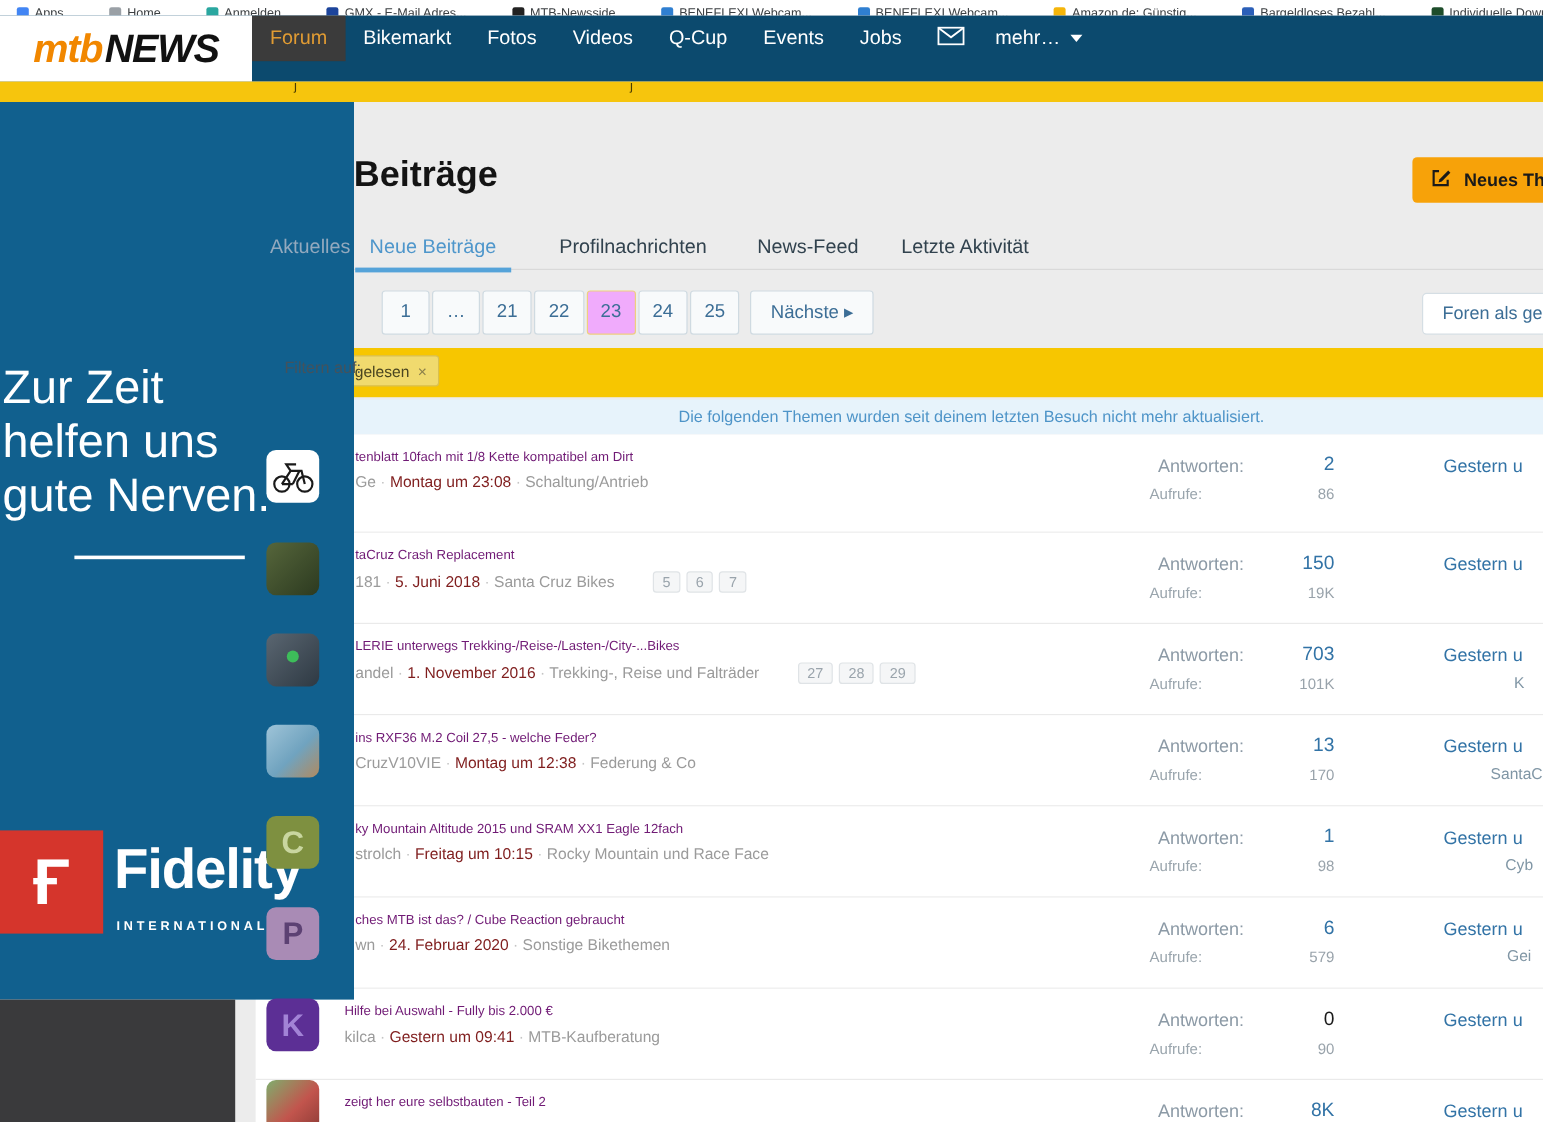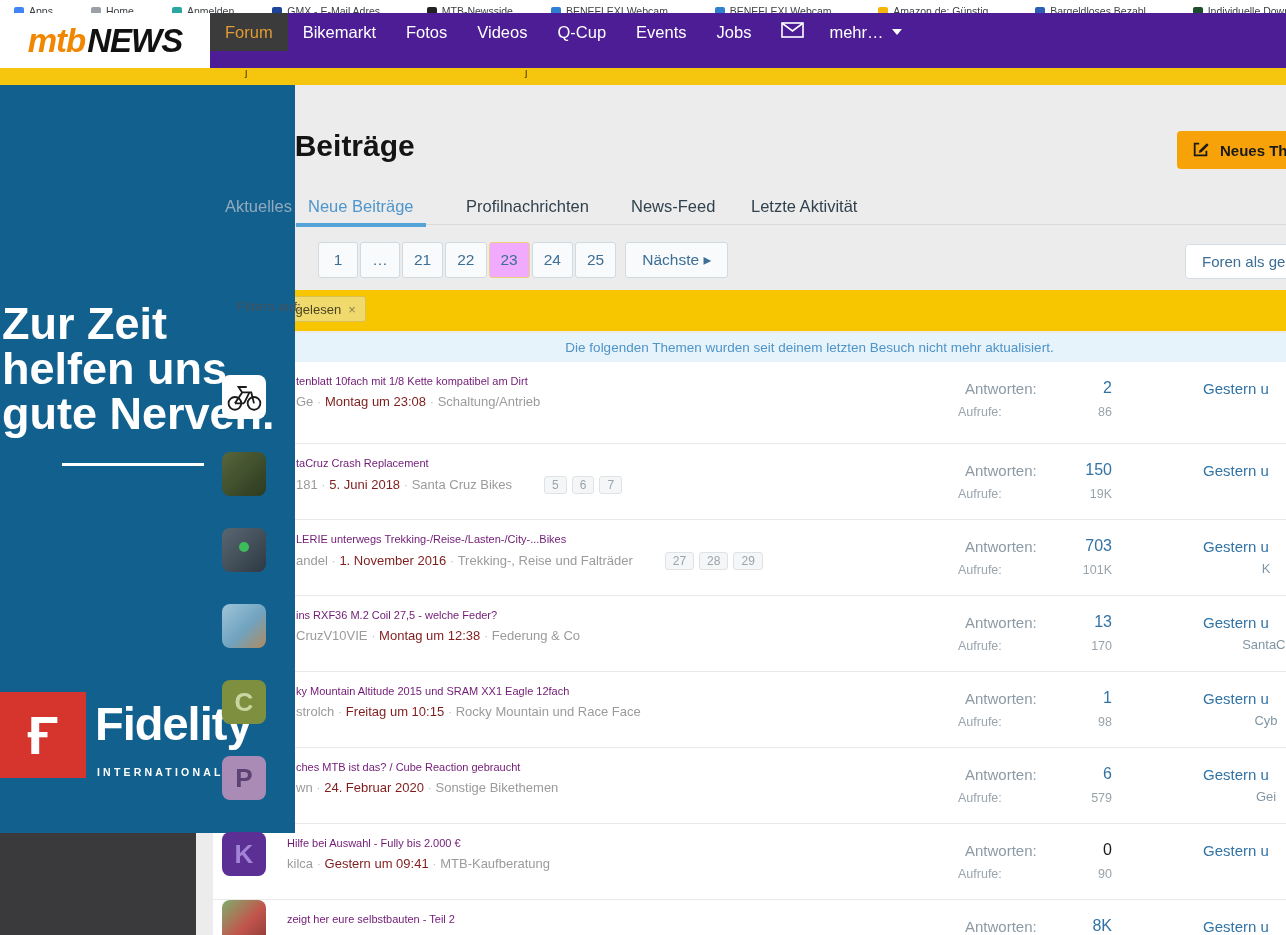--- a/index.html
+++ b/index.html
@@ -2,25 +2,25 @@
 <html><head>
 <meta charset="utf-8">
 <style>
   html{background:#fff}
   body{width:1286px;height:935px;position:relative;overflow:hidden;margin:0;
        background:#ECECEC;font-family:"Liberation Sans",sans-serif;}
 
   
   .bookmarks{position:absolute;top:0;left:0;right:0;height:13px;background:#fff;
     display:flex;gap:38px;padding-left:14px;align-items:flex-end;overflow:hidden;white-space:nowrap}
-  .bm{display:flex;align-items:flex-end;gap:5px;transform:translateY(4px);font-size:10.5px;color:#3c4043}
+  .bm{display:flex;align-items:center;gap:5px;transform:translateY(4px);font-size:10.5px;color:#3c4043}
   .bm-ic{width:10px;height:10px;border-radius:2px;flex:none}
 
   
-  .nav{position:absolute;top:13px;left:0;right:0;height:55px;background:#4c1d95}
+  .nav{position:absolute;top:13px;left:0;right:0;height:55px;background:#0c4a6e}
   .logo-box{position:absolute;left:0;top:0;width:210px;height:55px;background:#fff;
     display:flex;align-items:center;justify-content:center;font-style:italic;font-weight:bold;font-size:33px}
   .logo-mtb{color:#F18700;letter-spacing:-1px}
   .logo-news{color:#111;margin-left:2px;letter-spacing:-1px}
   .nav-items{position:absolute;left:210px;top:0;height:38px;display:flex;align-items:stretch;color:#fff;font-size:16.5px}
   .nav-dyn{display:flex;align-items:stretch}
   .nav-item{display:flex;align-items:center;padding:0 15px;cursor:pointer}
   .nav-item.active{background:#3B3B3B;color:#E09B33}
   .nav-mail{display:flex;align-items:center;padding:0 15px;cursor:pointer}
   .nav-more{display:flex;align-items:center;gap:9px;padding:0 10px;cursor:pointer}
@@ -86,21 +86,21 @@
   .s-val{position:absolute;left:820px;top:17px;width:79px;text-align:right;font-size:16px;color:#3273A6}
   .s-val.zero{color:#1a1a1a}
   .v-lbl{position:absolute;left:745px;top:43px;font-size:12.5px;color:#9AA5AD}
   .v-val{position:absolute;left:820px;top:43px;width:79px;text-align:right;font-size:12.5px;color:#99A3AB}
   .l-time{position:absolute;left:990px;top:18px;font-size:15px;color:#3273A6;white-space:nowrap;cursor:pointer}
   .l-by{position:absolute;left:1003px;top:41px;width:100px;text-align:center;font-size:13px;color:#8096A5;
     white-space:nowrap;cursor:pointer}
 
   
   .ad-skin{position:absolute;left:0;top:85px;width:295px;height:748px;background:#11608E;z-index:5;cursor:pointer}
-  .ad-text{position:absolute;left:2px;top:216px;color:#fff;font-weight:700;font-size:45px;line-height:45px}
+  .ad-text{position:absolute;left:2px;top:216px;color:#fff;font-weight:400;font-size:39px;line-height:45px}
   .ad-rule{position:absolute;left:62px;top:378px;width:142px;height:3px;background:#fff}
   .ad-logo{position:absolute;left:0;top:607px;width:86px;height:86px;background:#D5352C;display:flex;
     align-items:center;justify-content:center;color:#fff;font-size:54px;font-weight:bold}
   .ad-brand{position:absolute;left:95px;top:611px;color:#fff;font-size:47px;font-weight:bold;letter-spacing:-1px}
   .ad-brand-sub{position:absolute;left:97px;top:681px;color:#fff;font-size:10.5px;letter-spacing:3.2px;font-weight:bold}
   .ad-gray{position:absolute;left:0;top:833px;width:196px;height:102px;background:#3A3A3C;z-index:5}
 </style>
 </head>
 <body>
 

